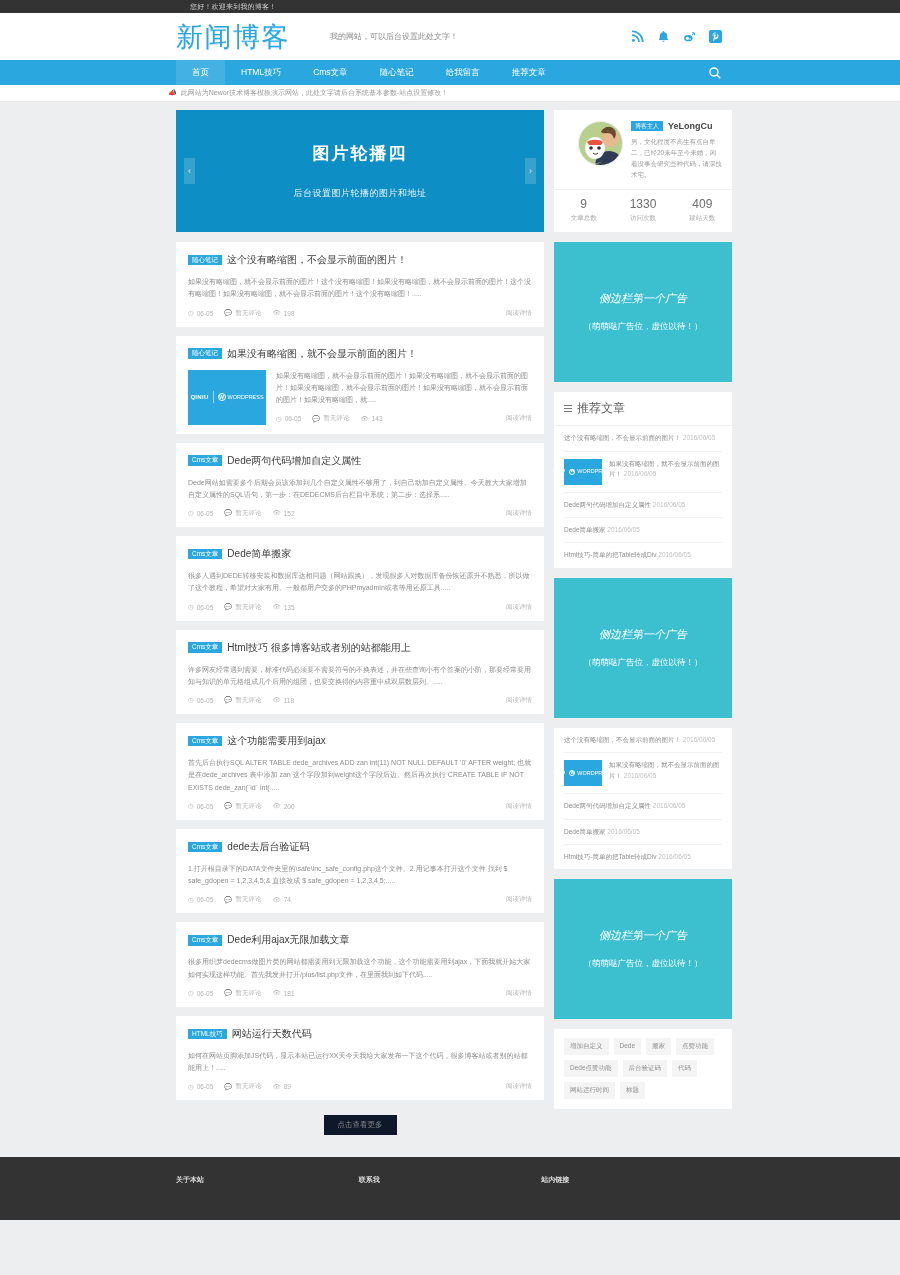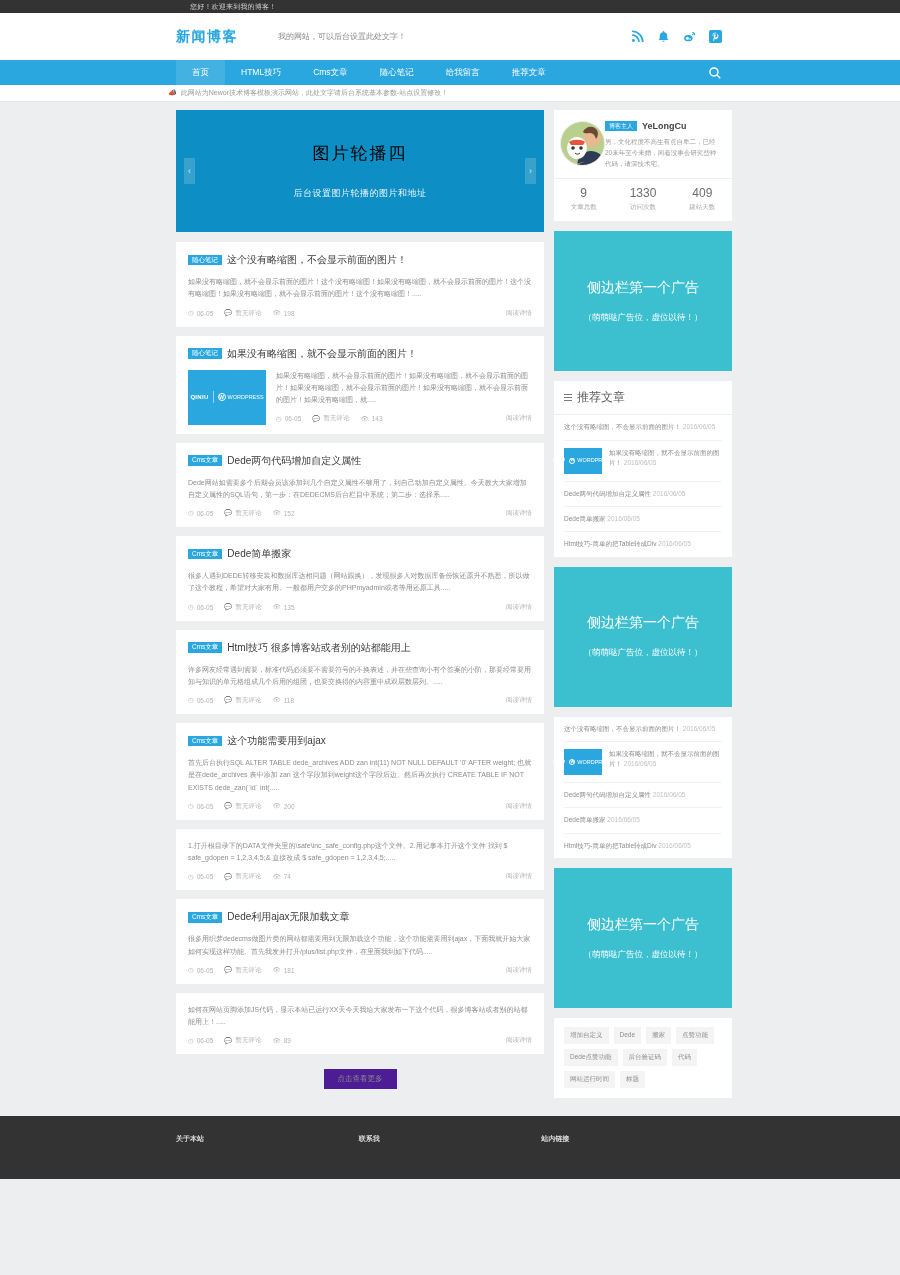--- a/index.html
+++ b/index.html
@@ -23,22 +23,22 @@
 
   
   .header {
     background: #ffffff;
     height: 47px;
     display: flex;
     align-items: center;
     padding: 0 178px 0 176px;
   }
   .logo {
-    font-size: 14px;
-    font-weight: bold;
+    font-size: 27px;
+    font-weight: normal;
     color: #2ba7e0;
     letter-spacing: 1.5px;
     text-shadow: 0 1px 0 #d9eefa;
   }
   .slogan { font-size: 8px; color: #8a8a8a; margin-left: 40px; flex: 1; }
   .social { display: flex; gap: 12px; align-items: center; }
   .social-icon {
     width: 14px; height: 14px;
     display: flex; align-items: center; justify-content: center;
     color: #2ba7e0;
@@ -93,21 +93,21 @@
     background: #0d8ec4;
     height: 122px;
     position: relative;
     display: flex;
     flex-direction: column;
     align-items: center;
     justify-content: center;
     margin-bottom: 10px;
   }
   .slider-title {
-    color: #000000; font-size: 17px; font-weight: normal; letter-spacing: 2px;
+    color: #ffffff; font-size: 17px; font-weight: bold; letter-spacing: 2px;
     margin-bottom: 22px;
   }
   .slider-sub { color: #e8f4fb; font-size: 9px; letter-spacing: .5px; }
   .slider-arrow {
     position: absolute; top: 50%; transform: translateY(-50%);
     width: 11px; height: 26px;
     background: rgba(255,255,255,0.18);
     color: #cfe8f5; font-size: 9px;
     display: flex; align-items: center; justify-content: center;
     cursor: pointer;
@@ -163,29 +163,29 @@
   .art-meta {
     display: flex; align-items: center; gap: 11px;
     font-size: 6.5px; color: #b3b3b3;
   }
   .meta-item { display: flex; align-items: center; gap: 3px; }
   .meta-icon { font-size: 6.5px; line-height: 1; }
   .art-more { margin-left: auto; color: #b3b3b3; font-size: 6.5px; cursor: pointer; }
 
   .more-btn-row { display: flex; justify-content: center; padding: 6px 0 14px 0; }
   .more-btn {
-    background: #4c1d95; color: #8a8a8a;
+    background: #0f172a; color: #8a8a8a;
     font-size: 7.5px; padding: 5px 14px;
     cursor: pointer; border: none;
     font-family: inherit;
   }
 
   
   .card { background: #ffffff; margin-bottom: 10px; }
-  .profile-top { display: flex; gap: 0; padding: 11px 10px 9px 6px; }
+  .profile-top { display: flex; gap: 8px; padding: 11px 10px 9px 24px; }
   .avatar {
     width: 45px; height: 45px; border-radius: 50%; flex: none;
     overflow: hidden; border: 1px solid #ececec;
     background: #cfe4b8; position: relative;
   }
   .avatar svg { display: block; }
   .profile-info { flex: 1; min-width: 0; }
   .profile-name-row { display: flex; align-items: center; gap: 5px; margin-bottom: 5px; }
   .owner-badge {
     background: #2ba7e0; color: #fff; font-size: 6px;
@@ -200,21 +200,21 @@
   .stat-num { font-size: 12px; color: #6d6d6d; margin-bottom: 3px; }
   .stat-label { font-size: 6.5px; color: #a9a9a9; }
 
   .ad-box {
     background: #3cc0d0; color: #fff;
     height: 140px;
     display: flex; flex-direction: column;
     align-items: center; justify-content: center;
     gap: 15px; margin-bottom: 10px; cursor: pointer;
   }
-  .ad-line1 { font-size: 14px; }
+  .ad-line1 { font-size: 11px; font-style: italic; }
   .ad-line2 { font-size: 8.5px; }
 
   .widget-head {
     display: flex; align-items: center; gap: 5px;
     padding: 8px 10px; border-bottom: 1px solid #efefef;
   }
   .widget-bars { display: flex; flex-direction: column; gap: 1.5px; }
   .widget-bars i { display: block; width: 8px; height: 1.5px; background: #7a7a7a; }
   .widget-title { font-size: 12px; color: #5c5c5c; }
   .widget-body { padding: 0 10px; }
@@ -432,20 +432,24 @@
               <div class="art-meta">
                 <span class="meta-item"><span class="meta-icon">◷</span>06-05</span>
                 <span class="meta-item"><span class="meta-icon">💬</span>暂无评论</span>
                 <span class="meta-item"><span class="meta-icon">👁</span>200</span>
                 <span class="art-more">阅读详情</span>
               </div>
             </div>
           </div>
         </div>
         <div class="article">
+          <div class="art-head">
+            <span class="cat-tag">Cms文章</span>
+            <span class="art-title">dede去后台验证码</span>
+          </div>
           <div class="art-body">
             <div class="art-right">
               <div class="art-desc">1.打开根目录下的DATA文件夹里的\safe\inc_safe_config.php这个文件。2.用记事本打开这个文件 找到 $ safe_gdopen = 1,2,3,4,5;&amp; 直接改成 $ safe_gdopen = 1,2,3,4,5;.....</div>
               <div class="art-meta">
                 <span class="meta-item"><span class="meta-icon">◷</span>06-05</span>
                 <span class="meta-item"><span class="meta-icon">💬</span>暂无评论</span>
                 <span class="meta-item"><span class="meta-icon">👁</span>74</span>
                 <span class="art-more">阅读详情</span>
               </div>
             </div>
@@ -462,20 +466,24 @@
               <div class="art-meta">
                 <span class="meta-item"><span class="meta-icon">◷</span>06-05</span>
                 <span class="meta-item"><span class="meta-icon">💬</span>暂无评论</span>
                 <span class="meta-item"><span class="meta-icon">👁</span>181</span>
                 <span class="art-more">阅读详情</span>
               </div>
             </div>
           </div>
         </div>
         <div class="article">
+          <div class="art-head">
+            <span class="cat-tag">HTML技巧</span>
+            <span class="art-title">网站运行天数代码</span>
+          </div>
           <div class="art-body">
             <div class="art-right">
               <div class="art-desc">如何在网站页脚添加JS代码，显示本站已运行XX天今天我给大家发布一下这个代码，很多博客站或者别的站都能用上！.....</div>
               <div class="art-meta">
                 <span class="meta-item"><span class="meta-icon">◷</span>06-05</span>
                 <span class="meta-item"><span class="meta-icon">💬</span>暂无评论</span>
                 <span class="meta-item"><span class="meta-icon">👁</span>89</span>
                 <span class="art-more">阅读详情</span>
               </div>
             </div>

